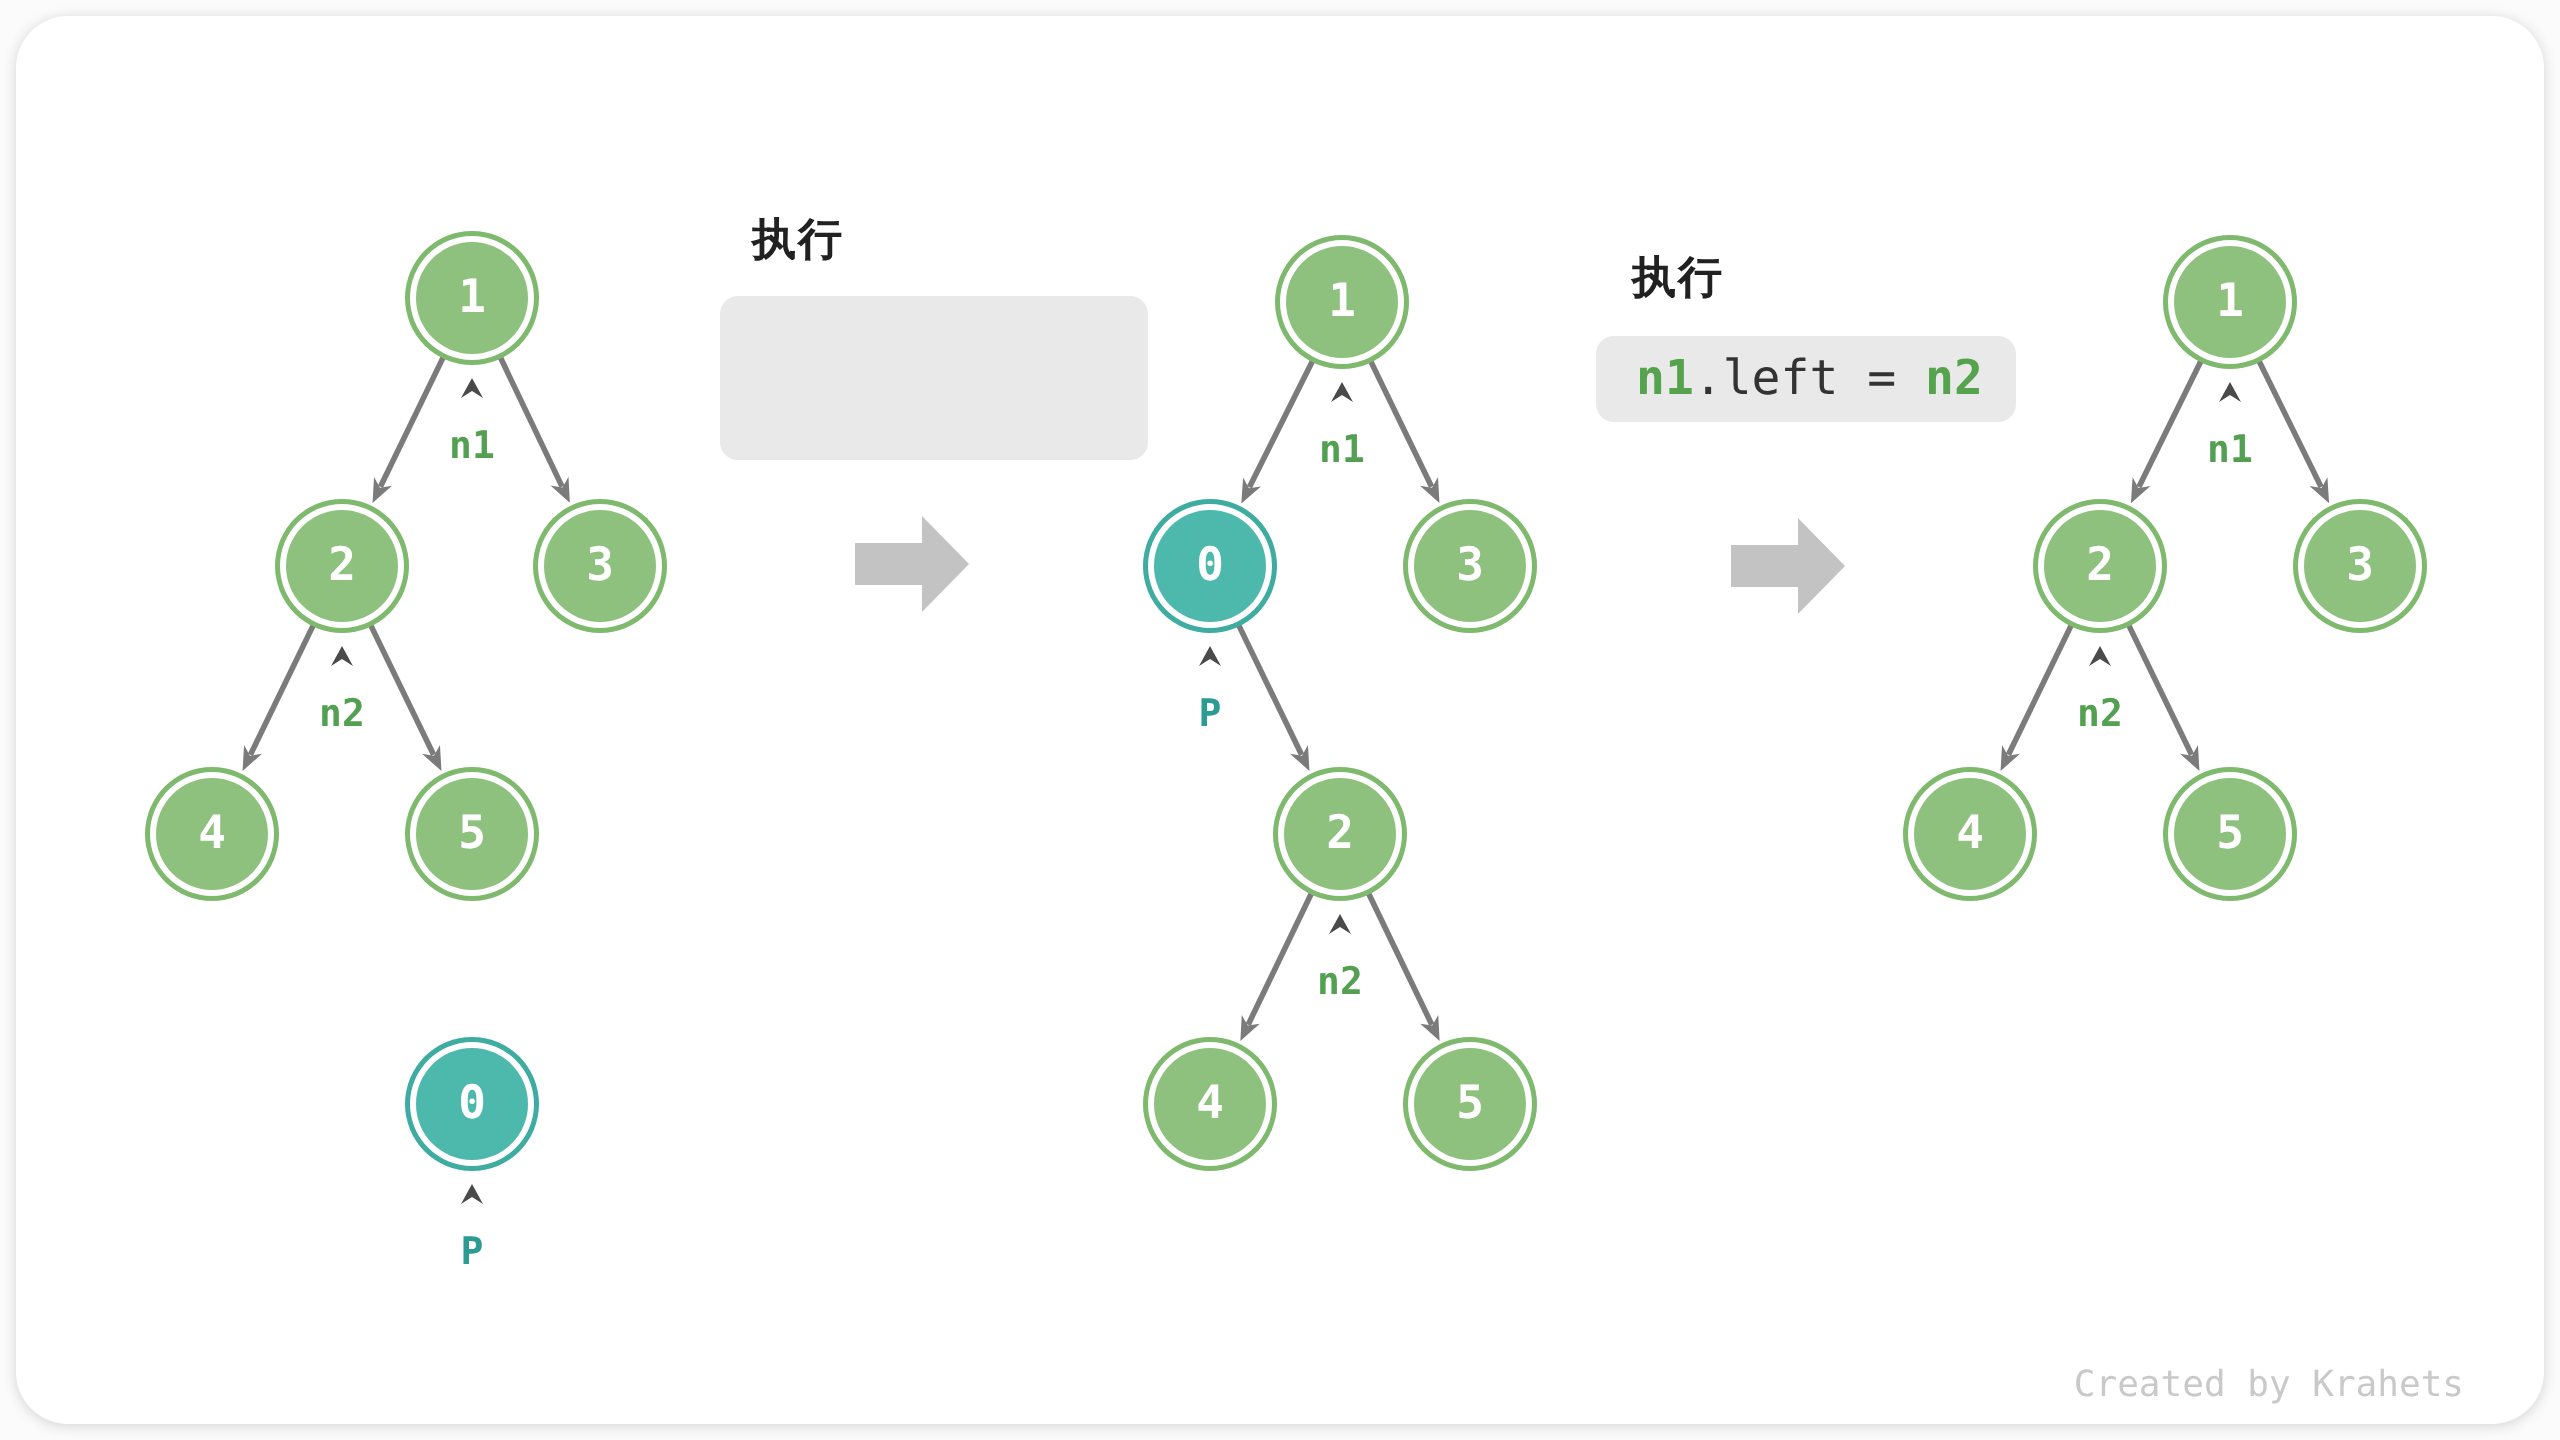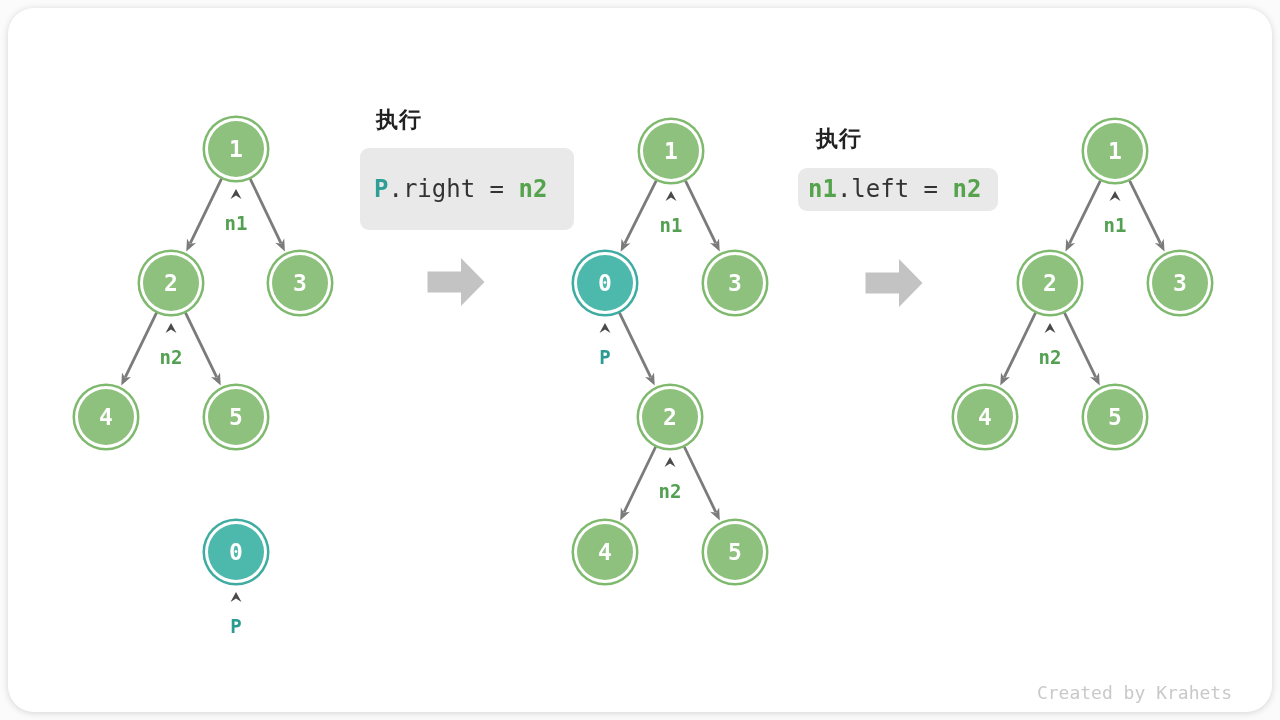--- a/index.html
+++ b/index.html
@@ -86,21 +86,20 @@
       <div class="pointer-label" style="left: 1067px; top: 206px; color: rgb(84, 160, 82);">n1</div>
       <div class="tree-node" style="left: 1014px; top: 247px; background: rgb(142, 193, 125); box-shadow: rgb(255, 255, 255) 0px 0px 0px 3px, rgb(127, 185, 110) 0px 0px 0px 5.5px;">2</div>
       <div class="pointer-label" style="left: 1002px; top: 338px; color: rgb(84, 160, 82);">n2</div>
       <div class="tree-node" style="left: 1144px; top: 247px; background: rgb(142, 193, 125); box-shadow: rgb(255, 255, 255) 0px 0px 0px 3px, rgb(127, 185, 110) 0px 0px 0px 5.5px;">3</div>
       <div class="tree-node" style="left: 949px; top: 381px; background: rgb(142, 193, 125); box-shadow: rgb(255, 255, 255) 0px 0px 0px 3px, rgb(127, 185, 110) 0px 0px 0px 5.5px;">4</div>
       <div class="tree-node" style="left: 1079px; top: 381px; background: rgb(142, 193, 125); box-shadow: rgb(255, 255, 255) 0px 0px 0px 3px, rgb(127, 185, 110) 0px 0px 0px 5.5px;">5</div>
     </div>
   <div id="code-layer">
       <div class="exec-title" style="left: 368px; top: 97px; color: rgb(33, 33, 33);">执行</div>
       <div class="code-box" style="left: 352px; top: 140px; width: 200px; height: 82px; padding-left: 14px; background: rgb(233, 233, 233); color: rgb(51, 51, 51);">
-        <div class="code-line"><b style="color: rgb(47, 158, 151);">P</b><span>.right = </span><b style="color: rgb(86, 163, 78);">n2</b></div>
       </div>
       <div class="exec-title" style="left: 808px; top: 116px; color: rgb(33, 33, 33);">执行</div>
-      <div class="code-box" style="left: 790px; top: 160px; width: 190px; height: 43px; padding-left: 10px; background: rgb(233, 233, 233); color: rgb(51, 51, 51);">
+      <div class="code-box" style="left: 790px; top: 160px; width: 190px; height: 43px; padding-left: 20px; background: rgb(233, 233, 233); color: rgb(51, 51, 51);">
         <div class="code-line"><b style="color: rgb(86, 163, 78);">n1</b><span>.left = </span><b style="color: rgb(86, 163, 78);">n2</b></div>
       </div>
     </div>
   <div class="watermark" style="color: rgb(201, 201, 201);">Created by Krahets</div>
 </div>
 
 </body></html>

